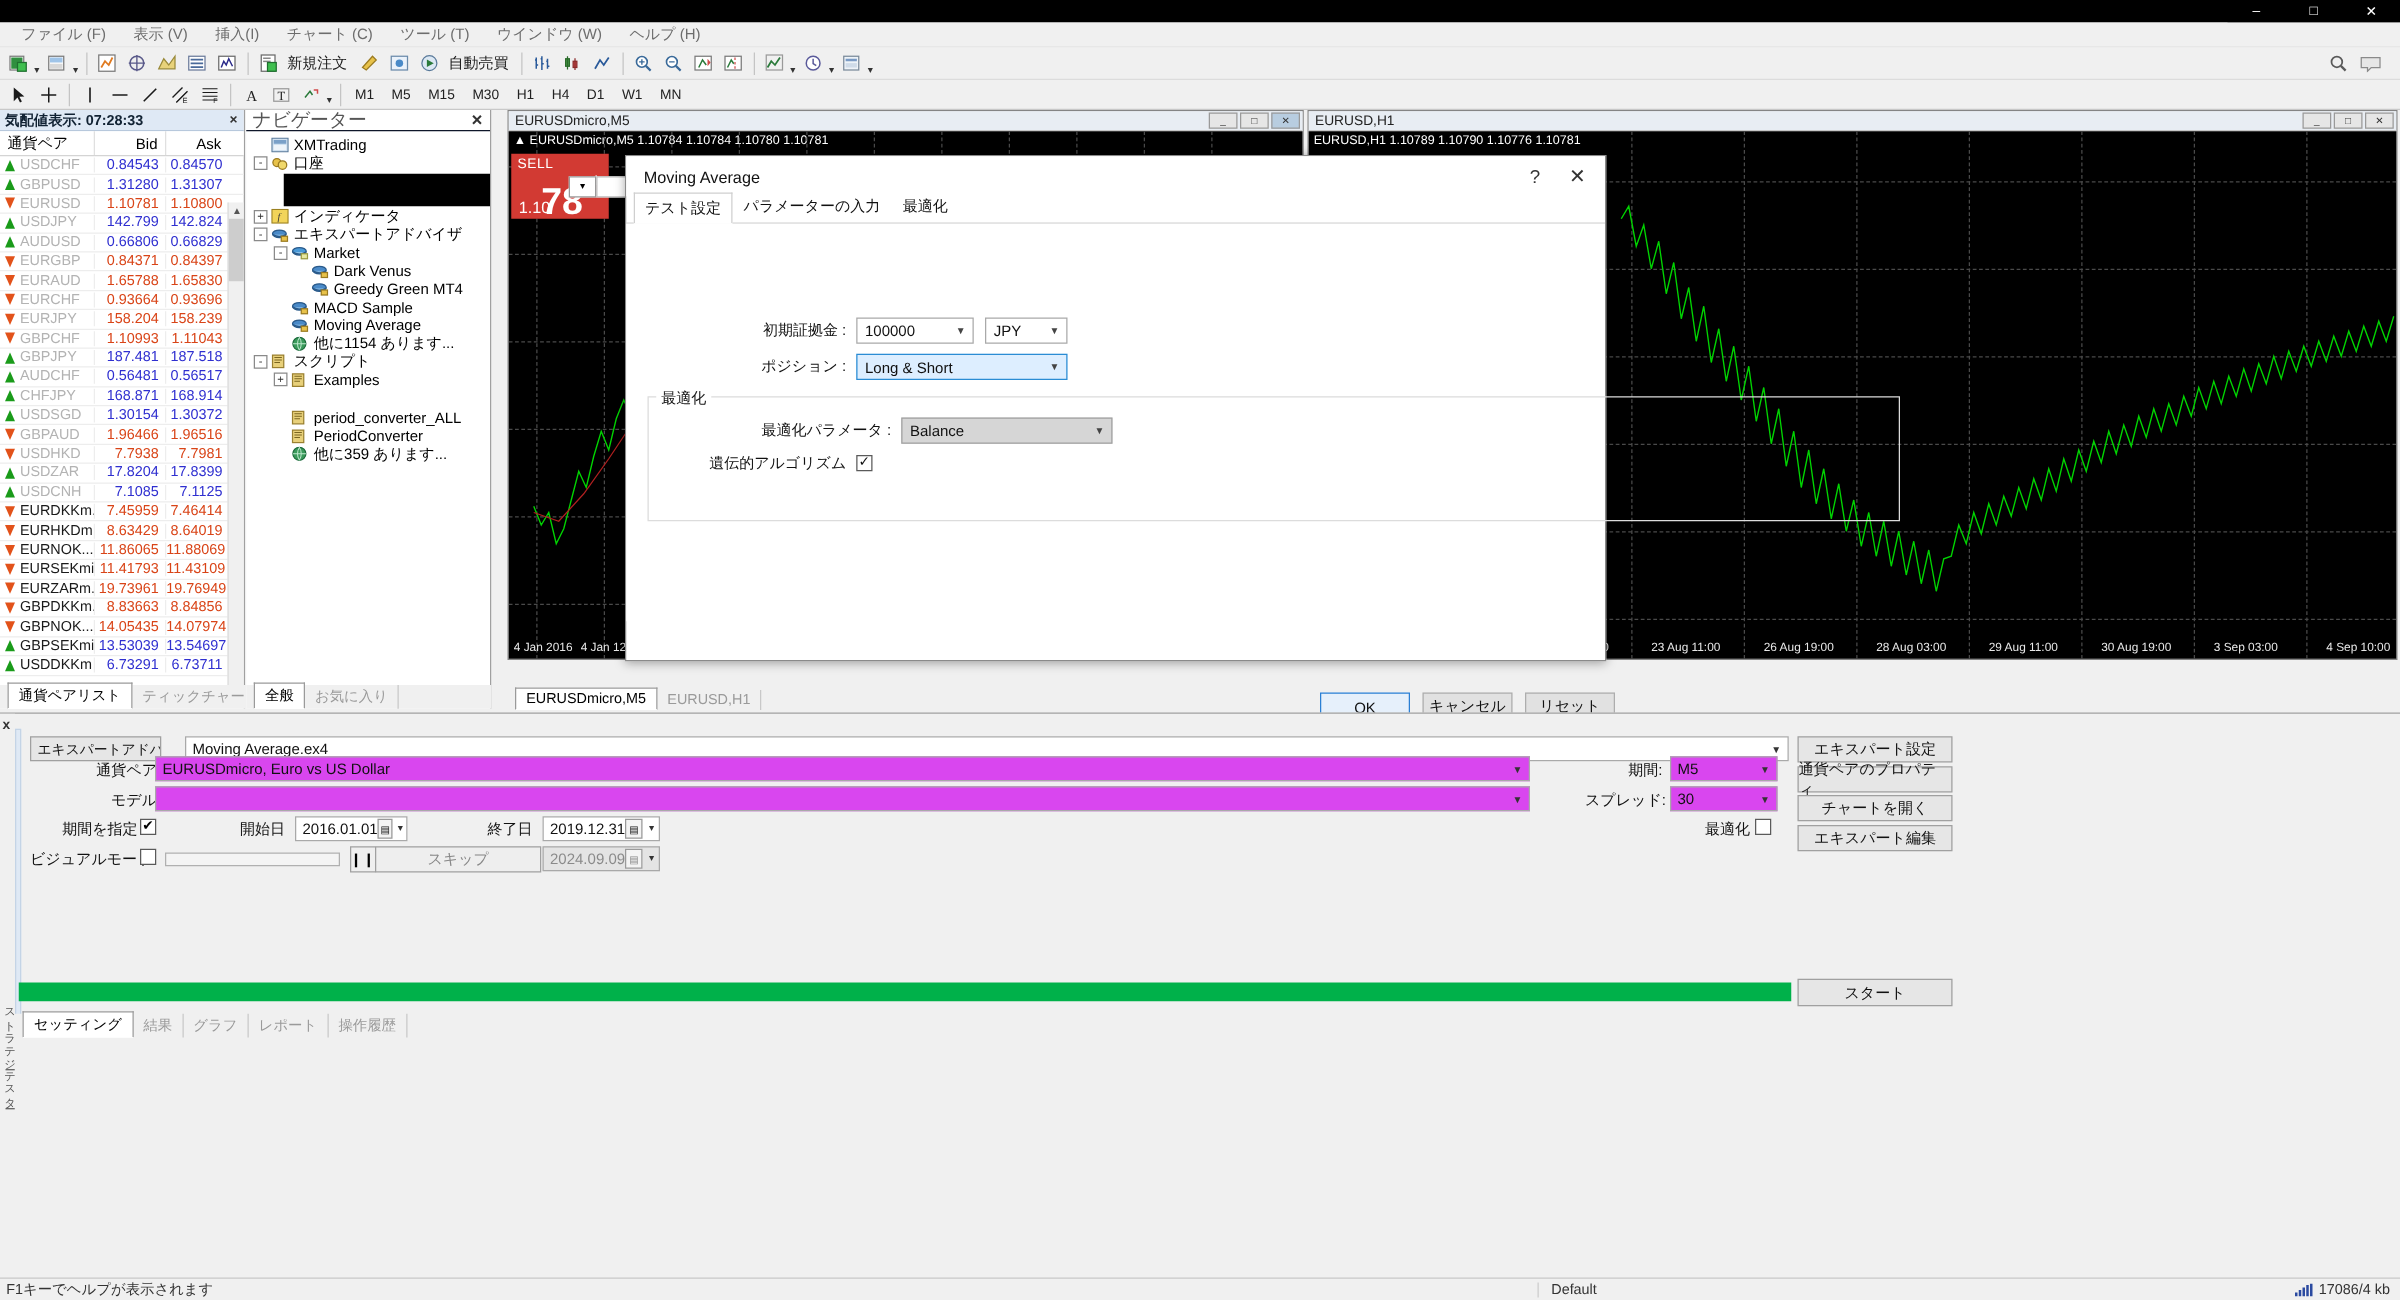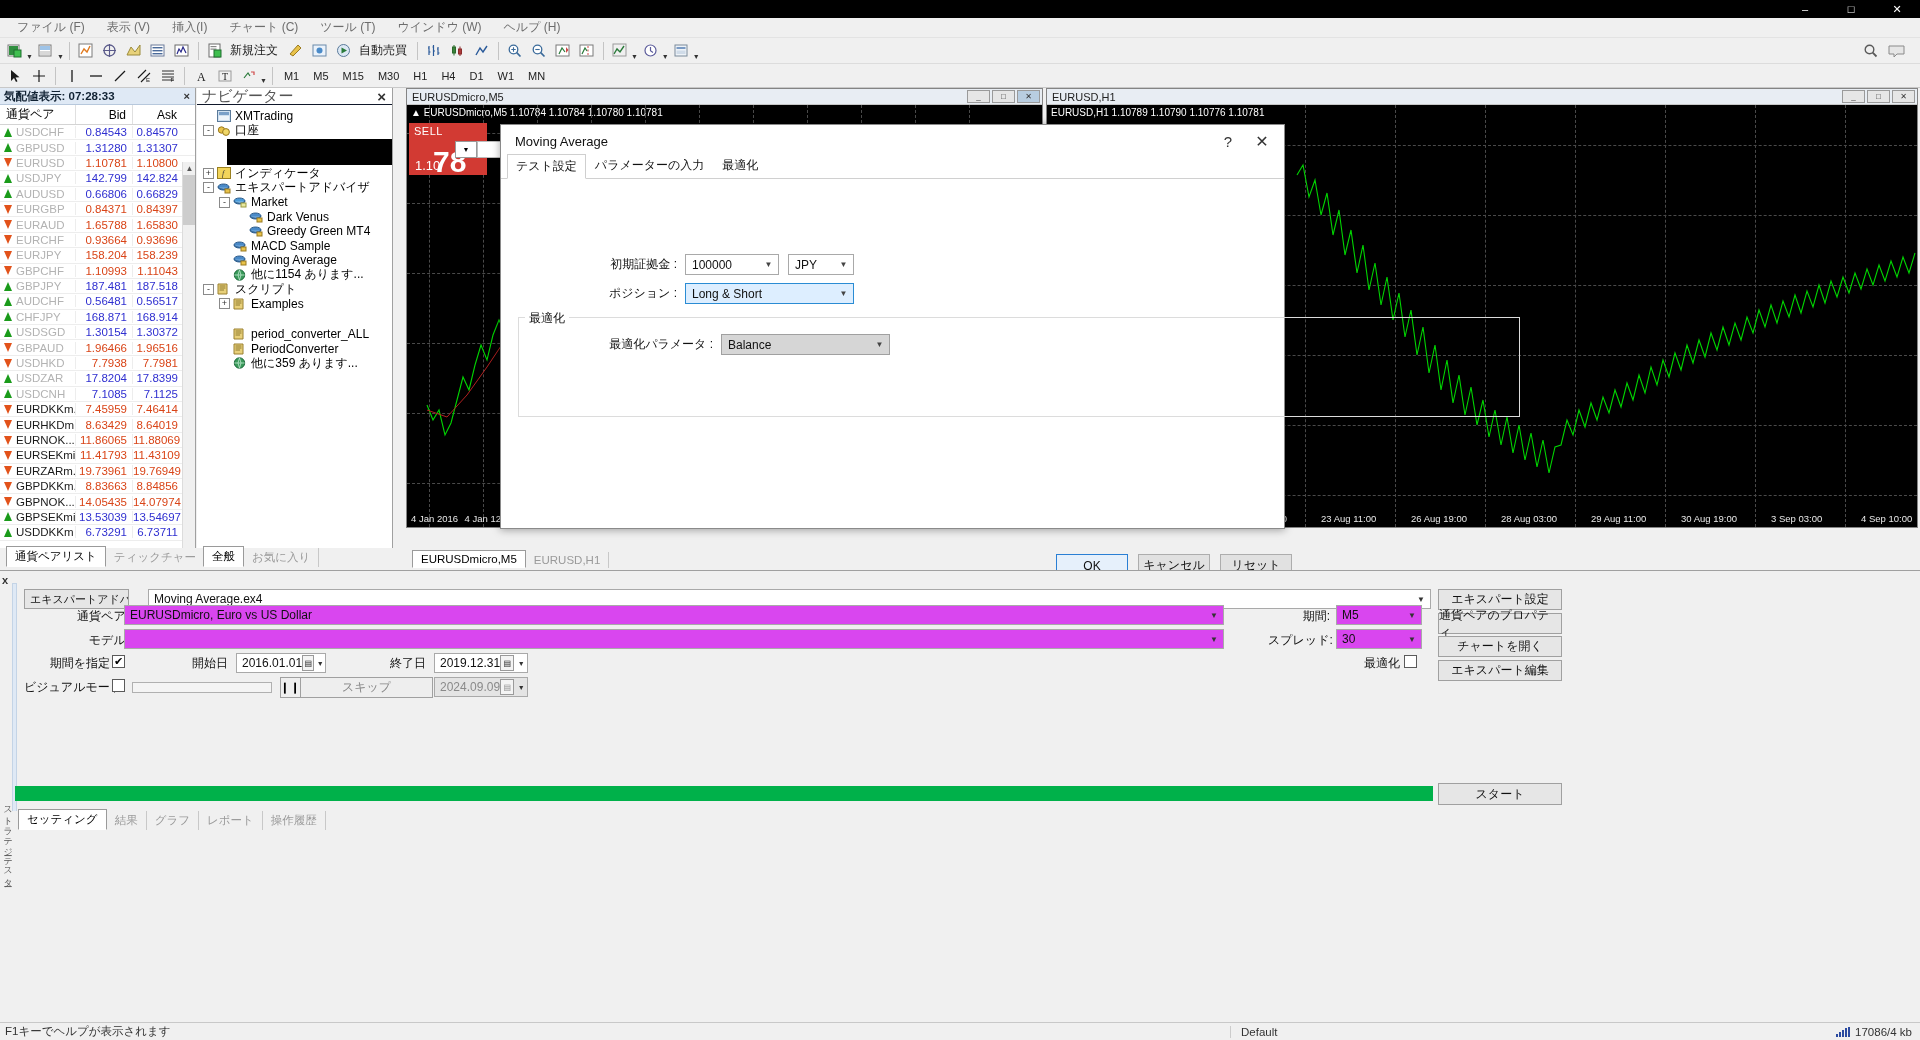--- a/index.html
+++ b/index.html
@@ -1025,20 +1025,26 @@
     <div class="gcap" style="left:24px; top:131px;">最適化</div>
 
     <div class="frow" style="left:0; top:155px; width:785px;margin-left:36px;">
       <div class="flbl" style="width:176px;">最適化パラメータ :</div>
       <div class="combo gray" style="margin-left:8px; width:169px;">
         <span class="cv">Balance</span>
         <span class="car">▼</span>
       </div>
     </div>
 
+    <div class="frow" style="left:0; top:183px; width:785px;">
+      <div class="flbl" style="width:176px;">遺伝的アルゴリズム</div>
+      <div class="cbx" style="margin-left:8px;">
+        <span>✓</span>
+      </div>
+    </div>
 
     <div class="abs" style="left:555px; top:375px; display:flex; gap:10px;">
       <div class="dbtn primary">OK</div>
       <div class="dbtn">キャンセル</div>
       <div class="dbtn">リセット</div>
     </div>
   </div>
 </div>
 
 <div id="tester" class="abs">

